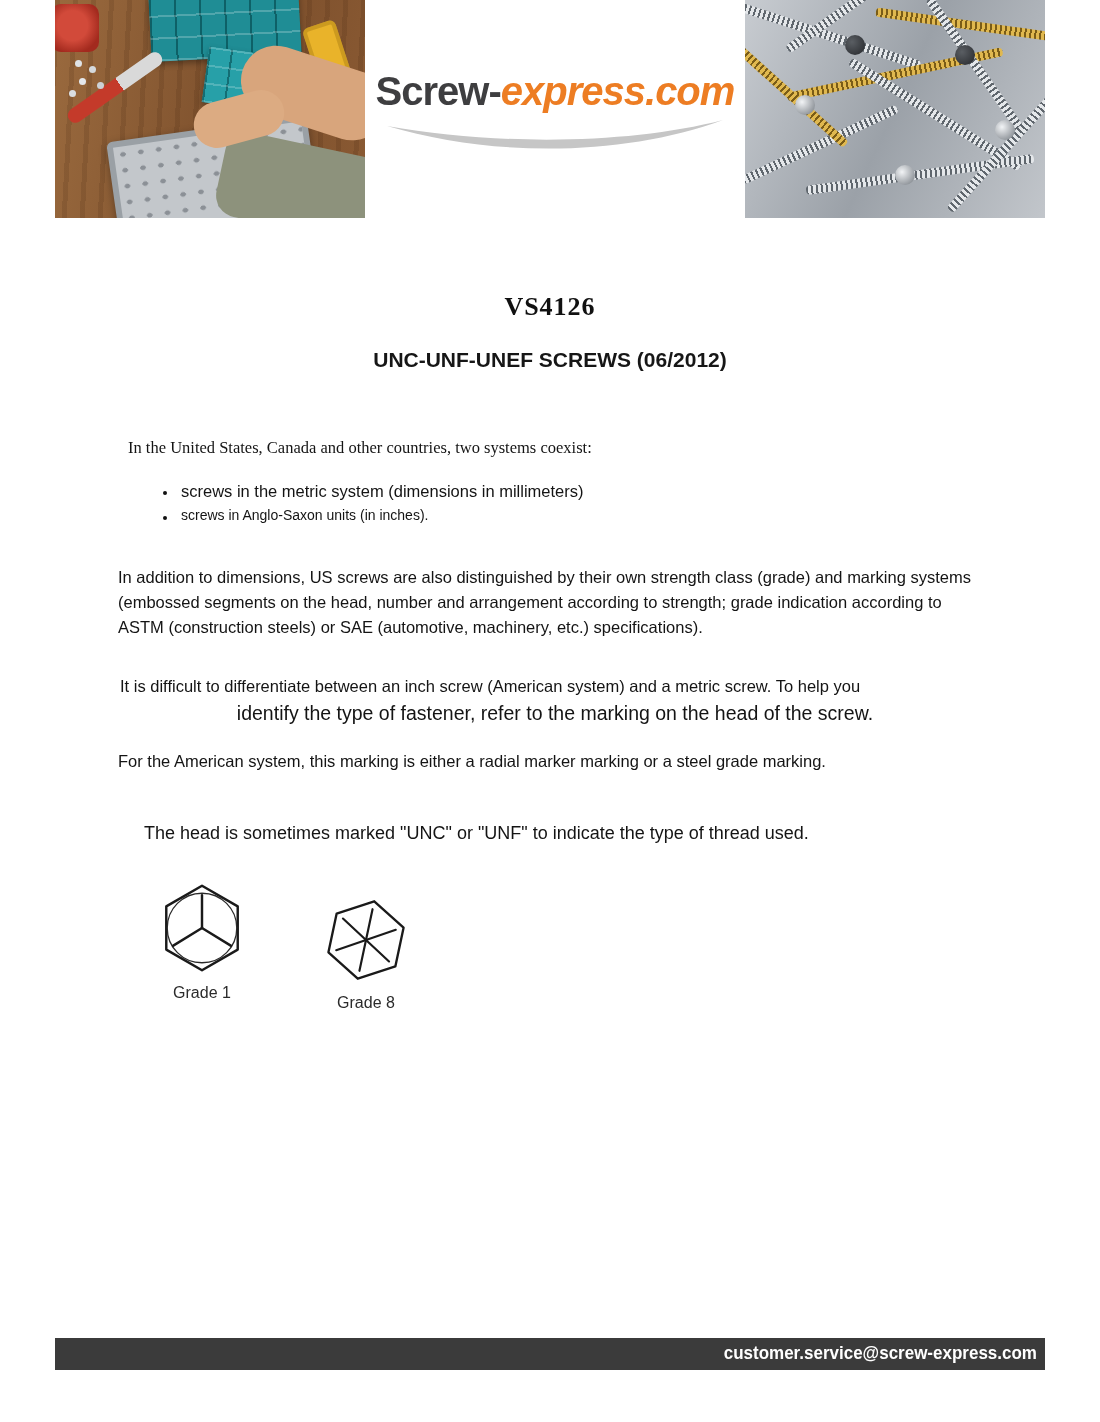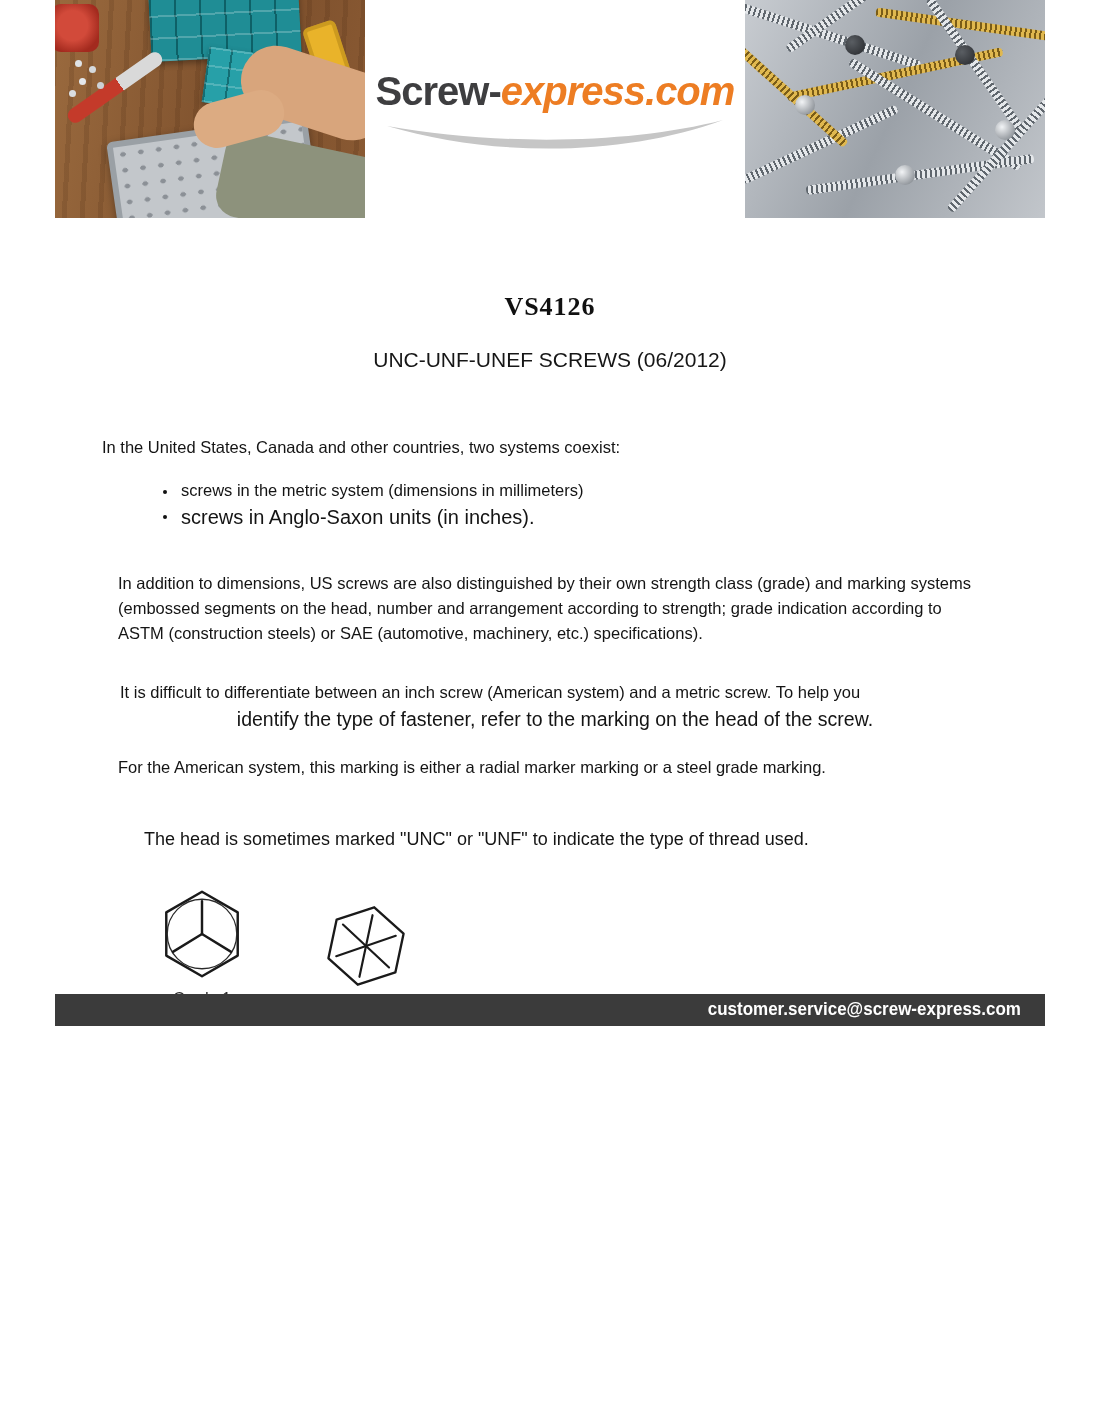--- a/index.html
+++ b/index.html
@@ -1,17 +1,17 @@
 <!DOCTYPE html>
 <html><head>
 <meta charset="utf-8">
 <style>
   html,body{margin:0;padding:0;background:#ffffff;}
   .page{
-    position:relative;width:1100px;height:1026px;margin:0 auto;background:#fff;
+    position:relative;width:1100px;height:1370px;margin:0 auto;background:#fff;
     font-family:"Liberation Sans",sans-serif;color:#141414;overflow:hidden;
   }
   
   .header{position:absolute;top:0;left:55px;width:990px;height:218px;display:flex;}
   .photo{position:relative;overflow:hidden;flex:0 0 auto;}
   .photo-left{width:310px;height:218px;
     background-image:
       repeating-linear-gradient(93deg, rgba(60,30,10,.15) 0 5px, rgba(0,0,0,0) 5px 18px),
       linear-gradient(100deg,#9a6a3e,#7c4f2c 60%,#8a5a33);}
   .photo-right{width:300px;height:218px;
@@ -55,44 +55,44 @@
     background:radial-gradient(circle at 35% 35%, #f2f4f6, #70767d);}
   .hd.dark{background:radial-gradient(circle at 35% 35%, #5a5e63, #24262a);}
   
   .banner{position:absolute;top:218px;left:55px;width:990px;height:48px;background:#ED7D23;
     display:flex;align-items:center;justify-content:center;}
   .banner-text{color:#fff;font-size:37px;font-weight:700;letter-spacing:0;transform:scaleY(1.05);}
   
   .content{position:absolute;top:266px;left:55px;width:990px;}
   .doc-code{margin:26px 0 0 0;text-align:center;font-family:"Liberation Serif",serif;
     font-size:26px;font-weight:700;letter-spacing:1px;color:#111;}
-  .doc-title{margin:26px 0 0 0;text-align:center;font-size:21px;font-weight:400;color:#161616;}
+  .doc-title{margin:26px 0 0 0;text-align:center;font-size:21px;font-weight:700;color:#161616;}
   .articles{margin:54px 0 0 63px;font-size:16.5px;line-height:25px;max-width:880px;}
   .articles-line2{display:block;margin-left:135px;font-family:"Liberation Serif",serif;font-size:17px;color:#222;}
-  .intro{margin:66px 0 0 47px;font-size:16.5px;}
+  .intro{margin:66px 0 0 73px;font-size:16.5px;font-family:Liberation Serif, serif;}
   .bullets{margin:24px 0 0 100px;padding:0;list-style:none;}
   .bullets li{position:relative;padding-left:26px;margin-bottom:6px;font-size:16.5px;}
-  .bullets li:nth-child(2){font-size:20px;}
+  .bullets li:nth-child(2){font-size:14px;}
   .bullets li::before{content:"";position:absolute;left:8px;top:9px;width:4px;height:4px;border-radius:50%;background:#111;}
   .section-title{margin:42px 0 0 0;text-align:center;font-size:21px;font-weight:400;color:#121212;}
   .para1{margin:42px 0 0 63px;font-size:16.5px;line-height:25px;max-width:865px;}
   .para2{margin:34px 0 0 65px;max-width:870px;}
   .para2 .l1{display:block;font-size:16.5px;line-height:25px;}
   .para2 .l2{display:block;font-size:19.5px;line-height:29px;text-align:center;}
   .para3{margin:24px 0 0 63px;font-size:16.5px;}
   .para4{margin:52px 0 0 89px;font-size:18px;}
   
   .grades{margin:34px 0 0 100px;display:flex;align-items:flex-start;gap:72px;}
   .grade-fig{margin:0;display:flex;flex-direction:column;align-items:center;}
   .grade-fig.shifted{margin-top:14px;}
   .grade-fig figcaption{margin-top:6px;font-size:16px;color:#2b2b2b;}
   
   .footer{position:absolute;bottom:0;left:55px;width:990px;height:32px;background:#3B3B3B;
     display:flex;align-items:center;justify-content:flex-end;}
-  .footer-text{color:#fff;font-size:17px;font-weight:700;padding-right:24px;transform:scaleY(1.05);text-align:center;}
+  .footer-text{color:#fff;font-size:17px;font-weight:700;padding-right:8px;transform:scaleY(1.05);text-align:center;}
 </style>
 </head>
 <body>
 
 <div class="page">
 
   <div class="header">
     <div class="photo photo-left">
       <div class="ph tape"></div>
       <div class="ph tray-teal1"></div>

